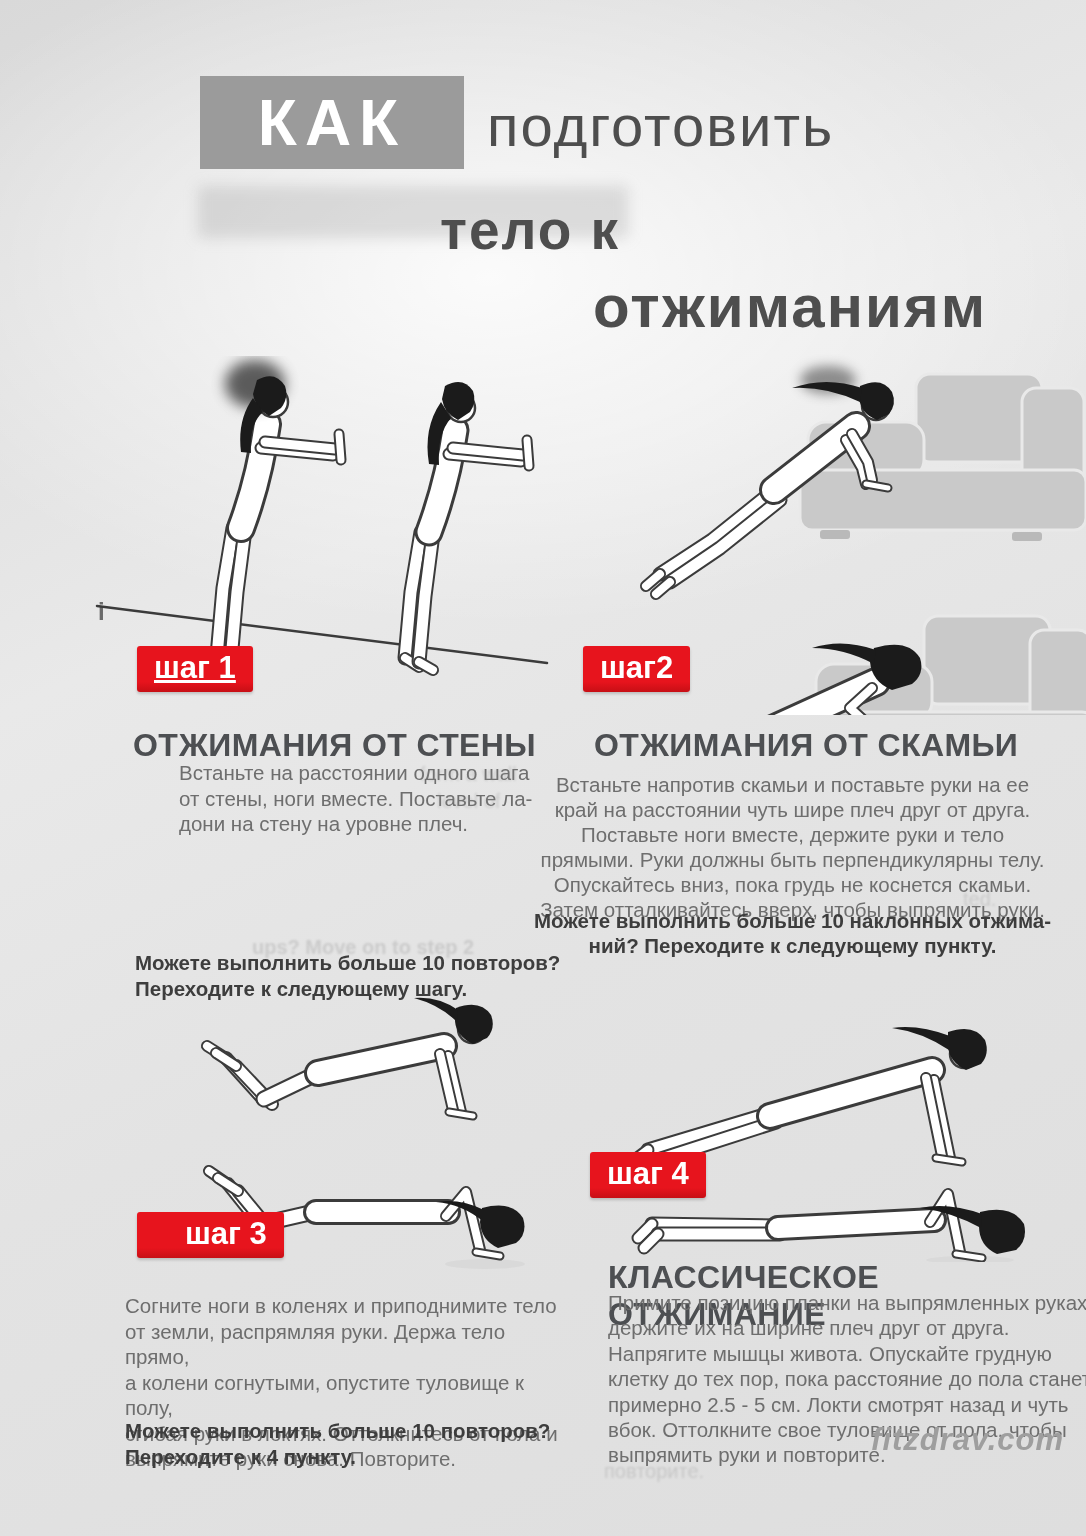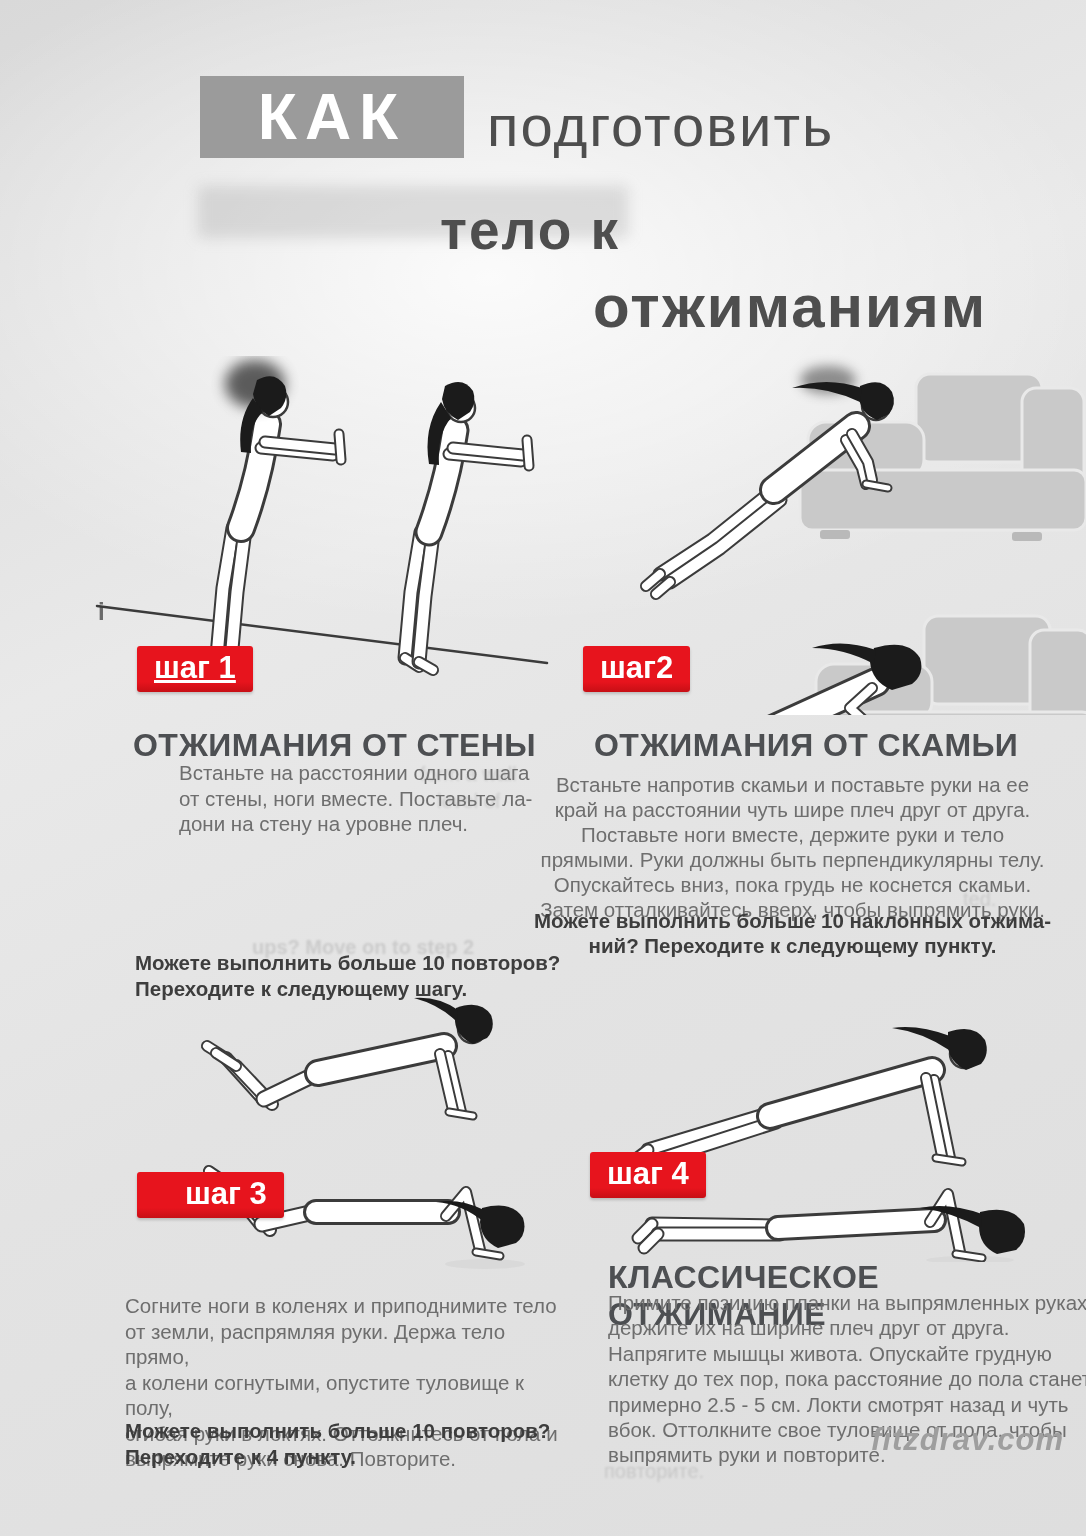--- a/index.html
+++ b/index.html
@@ -6,40 +6,40 @@
   .page{
     position:relative; width:1086px; height:1536px; overflow:hidden;
     font-family:"Liberation Sans", sans-serif;
     background:
       radial-gradient(ellipse 900px 500px at 45% 18%, rgba(255,255,255,.85), rgba(255,255,255,0) 70%),
       linear-gradient(155deg, #d9d9d9 0%, #e9e9e9 35%, #e3e3e3 60%, #dedede 100%);
   }
   .abs{position:absolute;}
   
   .kak-box{
-    left:200px; top:76px; width:264px; height:82px;
+    left:200px; top:76px; width:264px; height:93px;
     background:#9b9b9b; display:flex; align-items:center; justify-content:center;
   }
   .kak-text{ color:#ffffff; font-size:64px; font-weight:bold; letter-spacing:8px; }
   .t1{ left:487px; top:92px;  font-size:58px; font-weight:normal; color:#4e4e4e; letter-spacing:2px;}
   .t2{ left:432px; top:198px; font-size:55px; font-weight:bold; color:#4e4e4e; letter-spacing:2px;margin-left:8px;}
   .t3{ left:593px; top:272px; font-size:60px; font-weight:bold; color:#4e4e4e; letter-spacing:2px;}
   .ghost-bar{
     left:198px; top:186px; width:430px; height:52px;
     background:rgba(150,150,150,.28); filter:blur(7px); border-radius:4px;
   }
   .artifact-i{ left:98px; top:598px; font-size:24px; color:#6a6a6a; font-weight:bold;}
   
   .badge{
     background:linear-gradient(#e7141d 78%, #c70f15); color:#fff;
     font-size:31px; font-weight:bold; padding:6px 17px 9px 17px; border-radius:3px;
     line-height:1; box-shadow:0 2px 3px rgba(0,0,0,.18);
   }
   .b1{left:137px; top:646px;text-decoration:underline;} .b2{left:583px; top:646px;}
-  .b3{left:137px; top:1172px;padding-left:48px;} .b4{left:590px; top:1152px;}
+  .b3{left:137px; top:1212px;padding-left:48px;} .b4{left:590px; top:1152px;}
   
   .heading{ font-size:32px; font-weight:bold; color:#4d4f52; letter-spacing:.4px; }
   .h1{left:133px; top:727px;} .h2{left:594px; top:727px;}
   .h3{left:125px; top:1259px;} .h4{left:608px; top:1259px;}
   .body-text{ font-size:20.5px; line-height:25.5px; color:#6e6e6e; white-space:pre-line; }
   .bold-text{ font-size:20.5px; line-height:25.5px; color:#3d3d3d; font-weight:bold; white-space:pre-line; }
   .s1p1{left:135px; top:760px; width:430px;margin-left:44px;}
   .s1p2{left:135px; top:856px; width:430px;}
   .s1b {left:135px; top:950px; width:440px;}
   .s2p1{left:505px; top:772px; width:575px; text-align:center; line-height:25px;}

